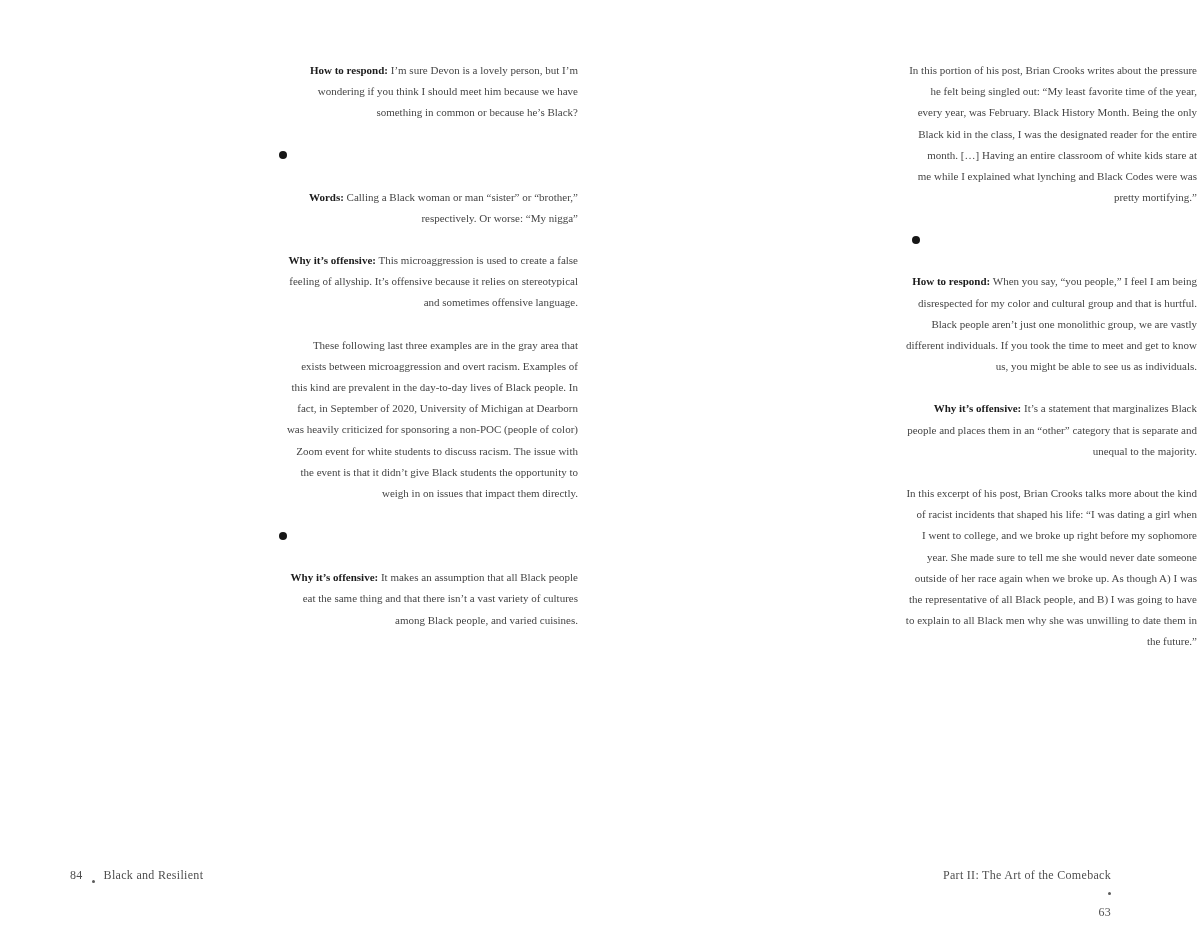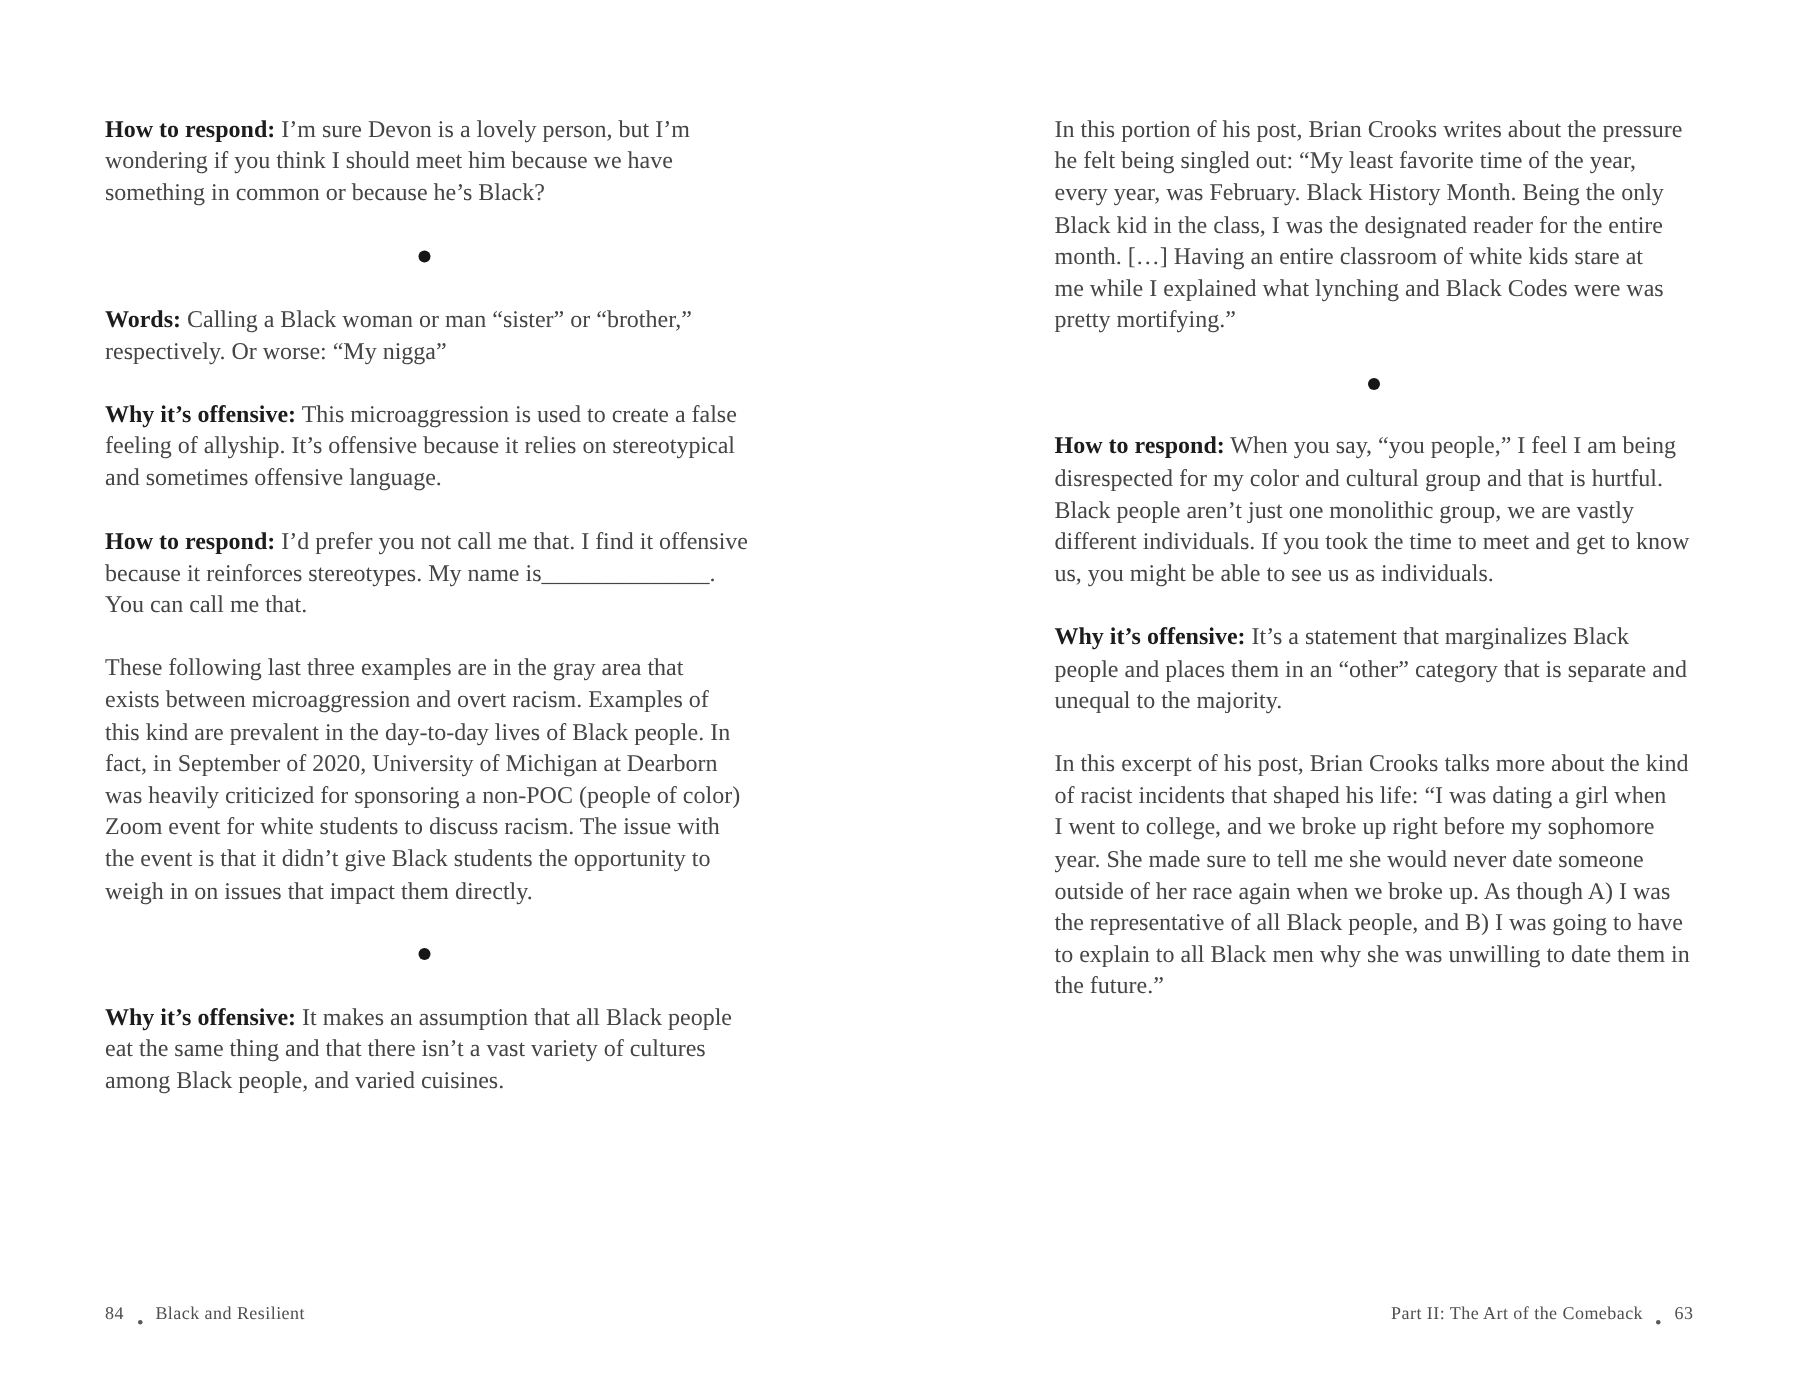--- a/index.html
+++ b/index.html
@@ -10,23 +10,24 @@
   body {
     width: 1200px;
     height: 927px;
     position: relative;
     overflow: hidden;
     font-family: "Liberation Serif", "DejaVu Serif", serif;
     color: #454545;
   }
   .page-col {
     position: absolute;
-    top: 76px;
-    font-size: 16px;
+    top: 60px;
+    font-size: 11px;
     line-height: 21.2px;
+    text-align: right;
   }
   .col-left  { left: 70px;  width: 508px; }
   .col-right { left: 703px; width: 494px; }
 
   p.block {
     margin: 0 0 21px 0;
     padding: 0;
   }
   p.block .label {
     font-weight: bold;
@@ -57,21 +58,21 @@
     font-size: 12px;
     line-height: 16px;
     color: #4f4f4f;
     letter-spacing: 0.3px;
     display: flex;
     align-items: flex-end;
     gap: 9px;
     white-space: nowrap;
   }
   .footer-left  { left: 70px; }
-  .footer-right { right: 71px; }
+  .footer-right { right: 89px; flex-direction: column; }
   .fdot {
     width: 3px;
     height: 3px;
     border-radius: 50%;
     background: #5a5a5a;
     flex: 0 0 auto;
   }
 </style>
 </head>
 <body>
@@ -91,26 +92,20 @@
     <p class="block">
       <b class="label">Words:</b>
       <span class="text">Calling a Black woman or man “sister” or “brother,”
 respectively. Or worse: “My nigga”</span>
     </p>
     <p class="block">
       <b class="label">Why it’s offensive:</b>
       <span class="text">This microaggression is used to create a false
 feeling of allyship. It’s offensive because it relies on stereotypical
 and sometimes offensive language.</span>
-    </p>
-    <p class="block">
-      <b class="label">How to respond:</b>
-      <span class="text">I’d prefer you not call me that. I find it offensive
-because it reinforces stereotypes. My name is______________.
-You can call me that.</span>
     </p>
     <p class="block">
       <span class="text">These following last three examples are in the gray area that
 exists between microaggression and overt racism. Examples of
 this kind are prevalent in the day-to-day lives of Black people. In
 fact, in September of 2020, University of Michigan at Dearborn
 was heavily criticized for sponsoring a non-POC (people of color)
 Zoom event for white students to discuss racism. The issue with
 the event is that it didn’t give Black students the opportunity to
 weigh in on issues that impact them directly.</span>

